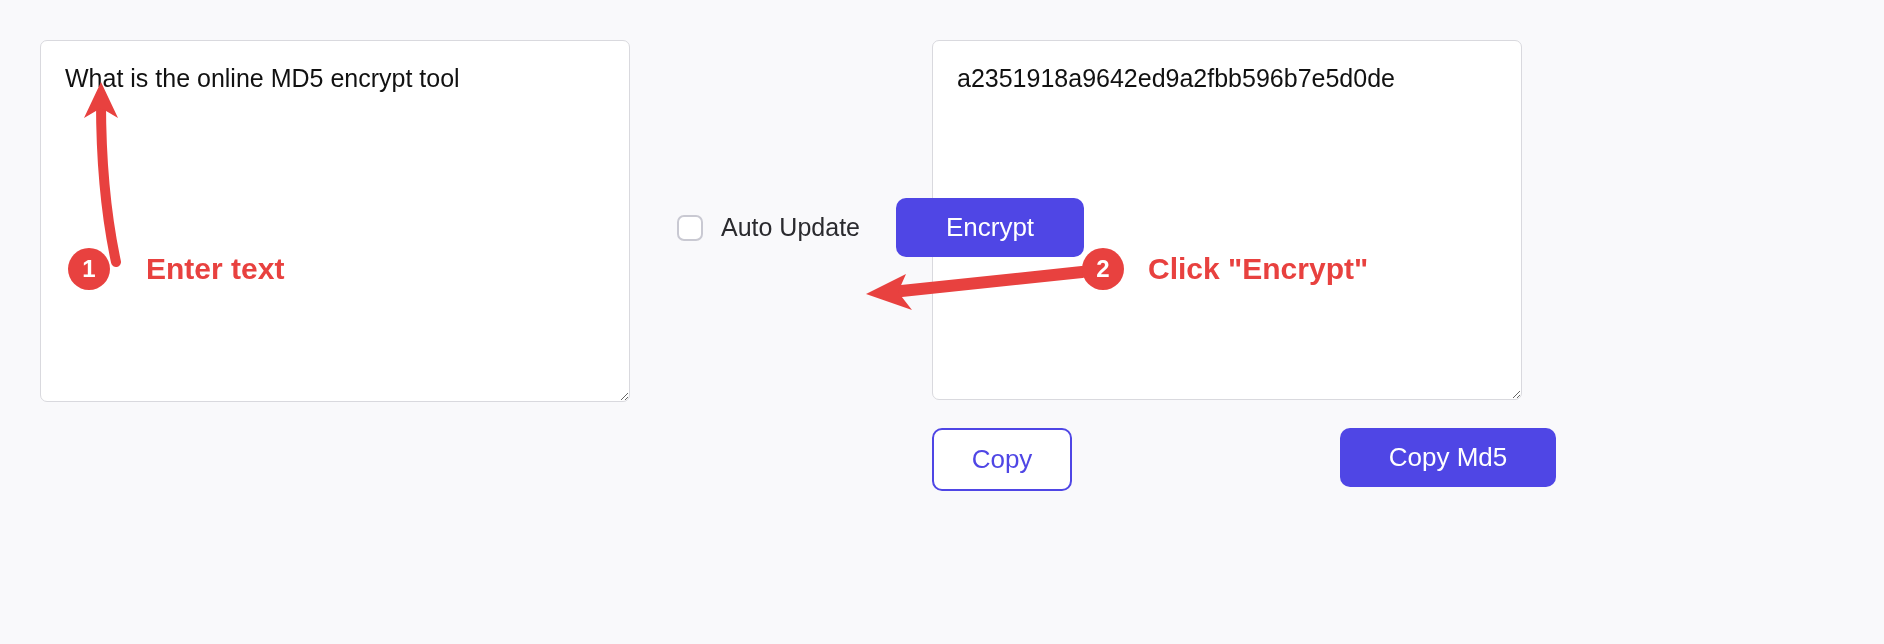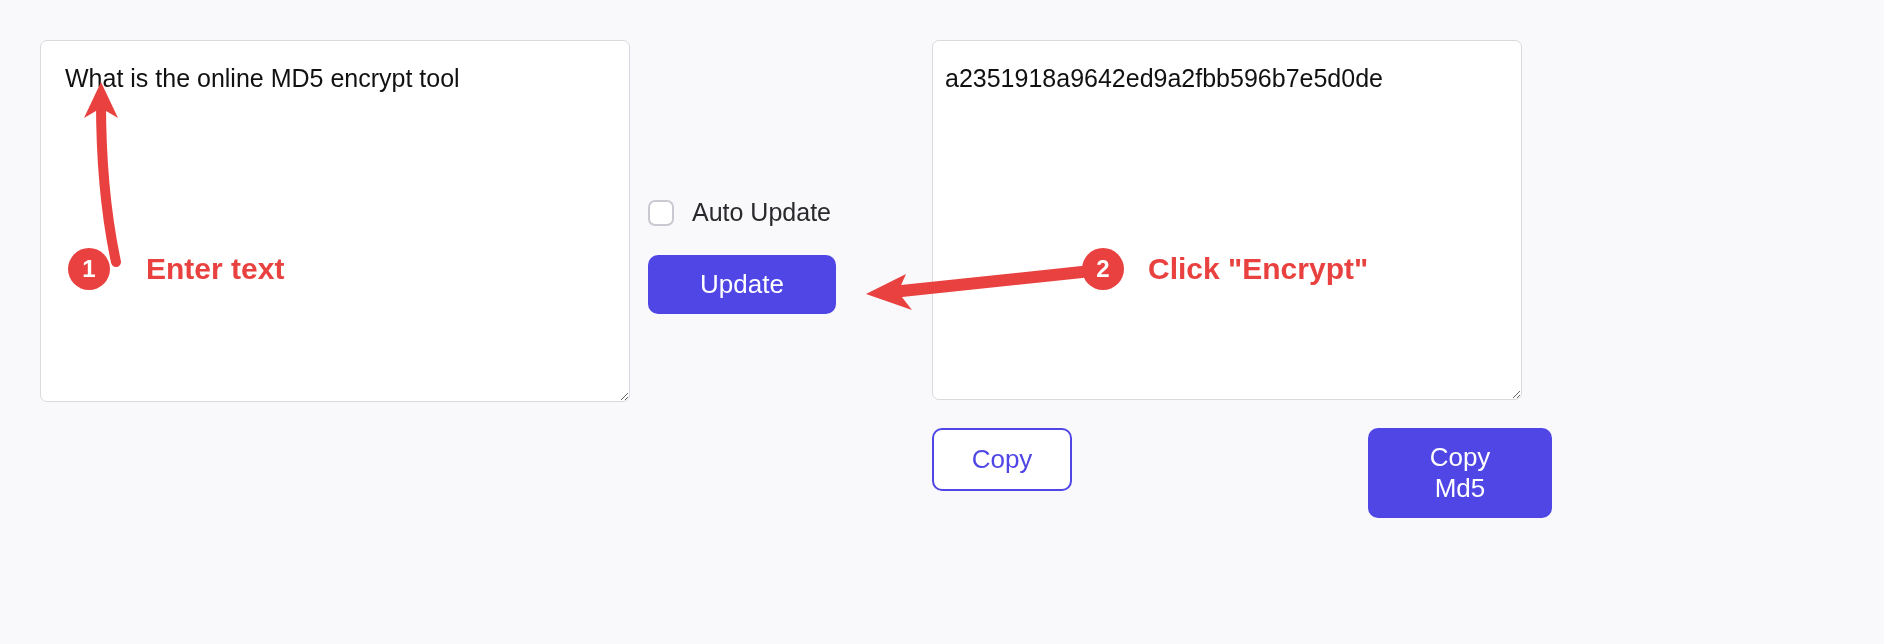--- a/index.html
+++ b/index.html
@@ -35,29 +35,28 @@
       left: 40px;
       width: 590px;
       height: 362px;
     }
     #output-text {
       top: 40px;
       left: 932px;
       width: 590px;
       height: 360px;
       word-break: break-all;
-      padding-left: 12px;
     }
     .middle-col {
       position: absolute;
       top: 198px;
-      left: 648px;
-      display: flex;
-      flex-direction: column;
-      gap: 28px;
+      left: 677px;
+      display: flex;
+      flex-direction: row;
+      gap: 36px;
     }
     .auto-update-row {
       display: flex;
       align-items: center;
       gap: 18px;
     }
     .checkbox {
       width: 26px;
       height: 26px;
       border: 2px solid #c9c9d2;
@@ -93,22 +92,22 @@
     #encrypt-btn { width: 188px; }
     #reset-btn {
       position: absolute;
       top: 428px;
       left: 932px;
       width: 140px;
     }
     #copy-btn {
       position: absolute;
       top: 428px;
-      left: 1368px;
-      width: 184px;
+      left: 1340px;
+      width: 216px;
     }
 
     
     .annotation {
       position: absolute;
       color: #e8413f;
       pointer-events: none;
     }
     .badge {
       display: inline-flex;
@@ -165,21 +164,21 @@
 
   <textarea id="input-text" class="textarea-box" style="">What is the online MD5 encrypt tool</textarea>
 
   <textarea id="output-text" class="textarea-box" style="">a2351918a9642ed9a2fbb596b7e5d0de</textarea>
 
   <div class="middle-col">
     <div class="auto-update-row">
       <div class="checkbox"></div>
       <span class="auto-update-label">Auto Update</span>
     </div>
-    <button id="encrypt-btn" class="btn btn-primary">Update</button>
+    <button id="encrypt-btn" class="btn btn-primary">Encrypt</button>
   </div>
 
   <button id="reset-btn" class="btn btn-outline">Copy</button>
 
   <button id="copy-btn" class="btn btn-primary">Copy Md5</button>
 
   <svg id="arrow1" class="arrow-svg" viewBox="0 0 80 188">
     <path d="M 40 180 Q 25 110 25 20" stroke="#e8413f" stroke-width="10" fill="none" stroke-linecap="round"></path>
     <path d="M 25 0 L 8 36 L 25 26 L 42 36 Z" fill="#e8413f"></path>
   </svg>

